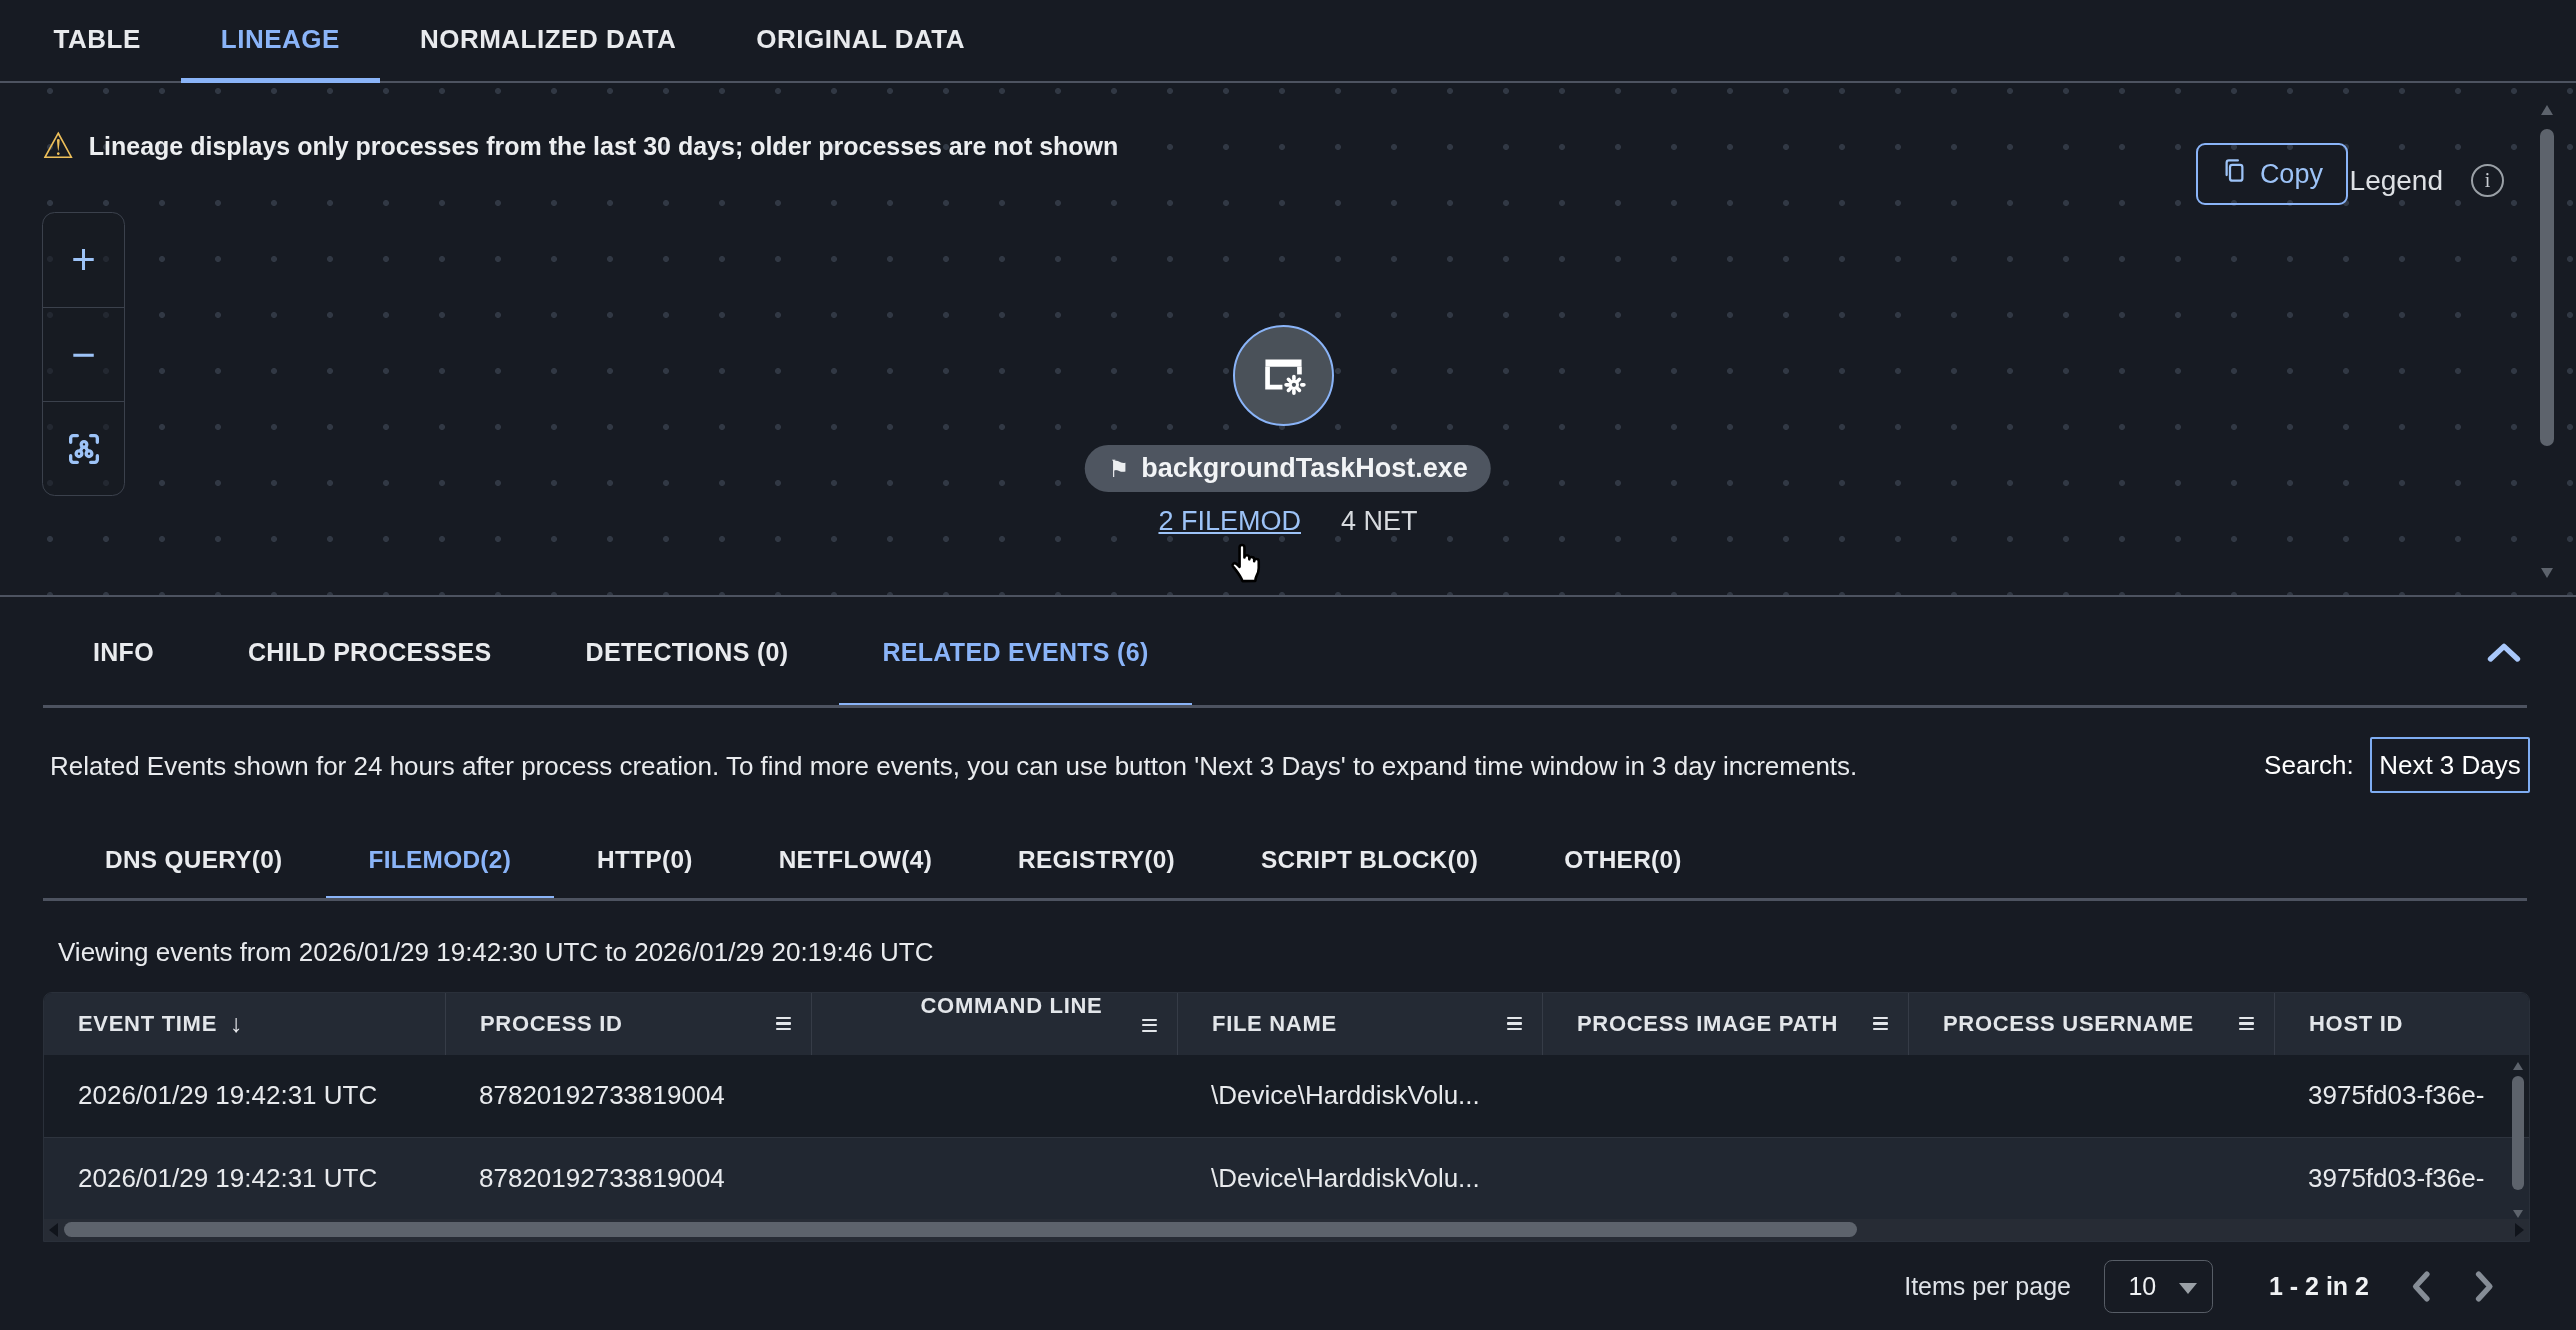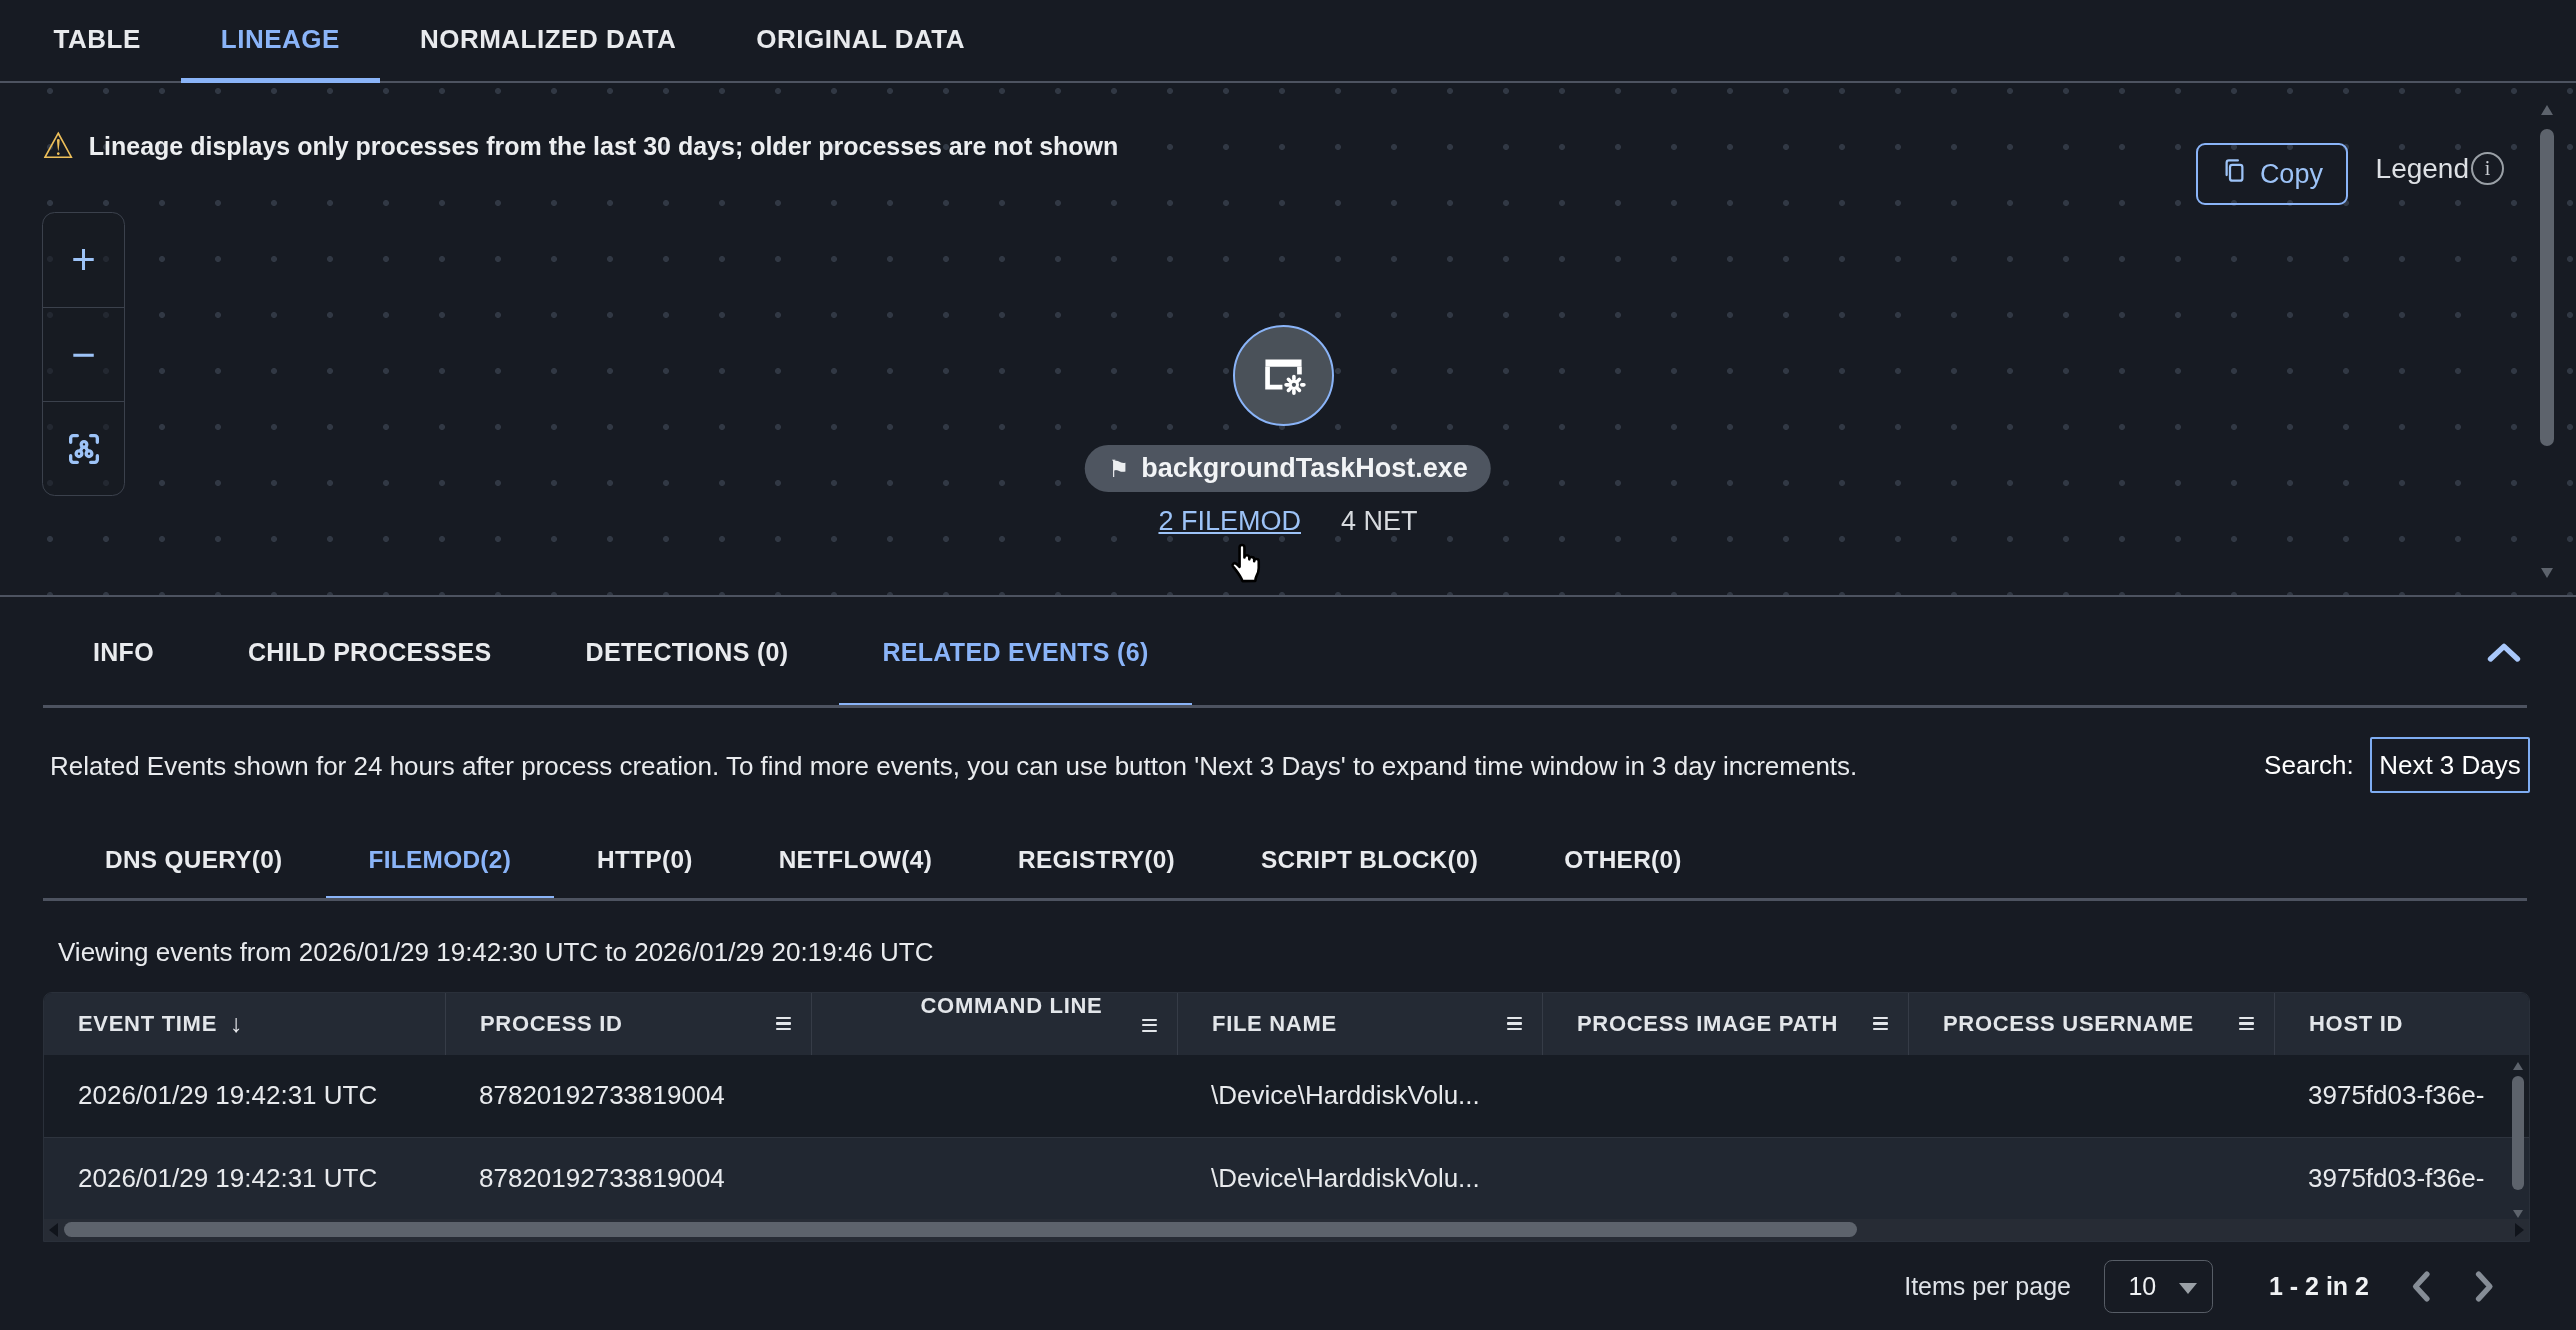--- a/index.html
+++ b/index.html
@@ -22,21 +22,21 @@
              background-image:radial-gradient(circle, #313844 2.7px, transparent 3.2px);
              background-size:56px 56px; background-position:22px 36px; }
 
   .warning { position:absolute; left:42px; top:45px; display:flex; align-items:center; gap:14.5px; }
   .warning-icon { font-size:36px; line-height:1; color:#edbf5a; }
   .warning-text { font-size:25px; font-weight:700; color:#eceef0; }
 
   .copy-btn { position:absolute; right:228px; top:60px; width:152px; height:62px;
               border:2.3px solid #8ab4f8; border-radius:9px; display:flex; align-items:center;
               justify-content:center; gap:11.8px; color:#9dc3f7; font-size:27px; cursor:pointer; }
-  .legend { position:absolute; right:72px; top:69px; display:flex; align-items:center; gap:2px; }
+  .legend { position:absolute; right:72px; top:81px; display:flex; align-items:center; gap:28px; }
   .legend-label { font-size:28px; color:#dde0e4; }
   .info-icon { width:33px; height:33px; border:2.3px solid #9aa0a6; border-radius:50%;
                display:flex; align-items:center; justify-content:center;
                font-size:20px; color:#c9cdd3; font-family:"Liberation Serif", serif; cursor:pointer; }
 
   .zoom-controls { position:absolute; left:42px; top:129px; width:83px;
                    border:1.8px solid #3b414c; border-radius:12.7px; overflow:hidden;
                    background:rgba(23,27,35,.55); }
   .zoom-btn { height:94px; display:flex; align-items:center; justify-content:center;
               color:#9dc3f7; font-size:42px; cursor:pointer; }

